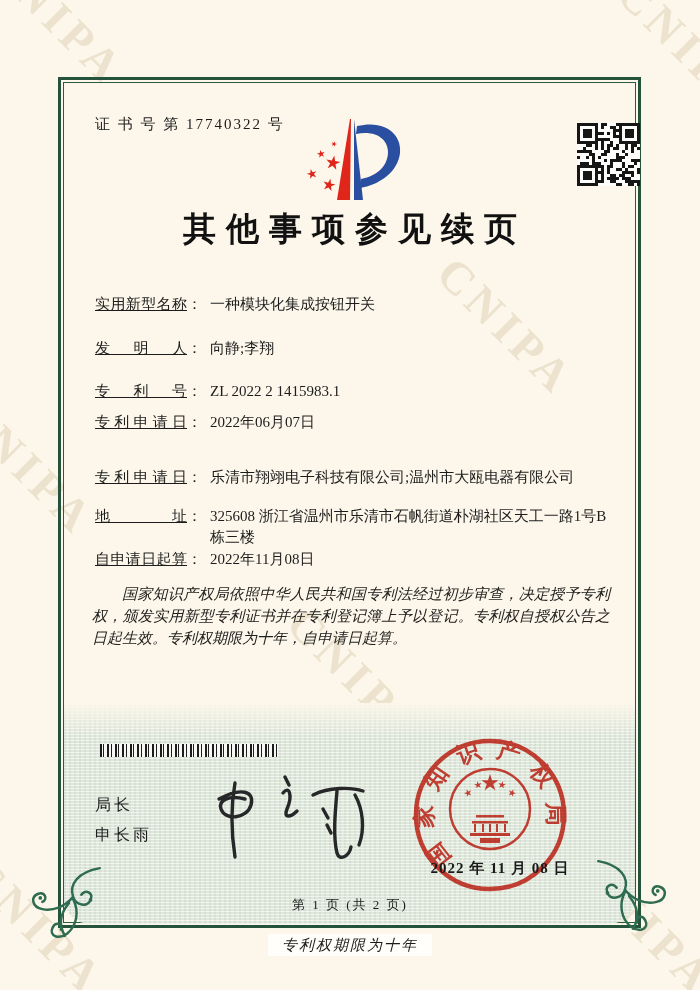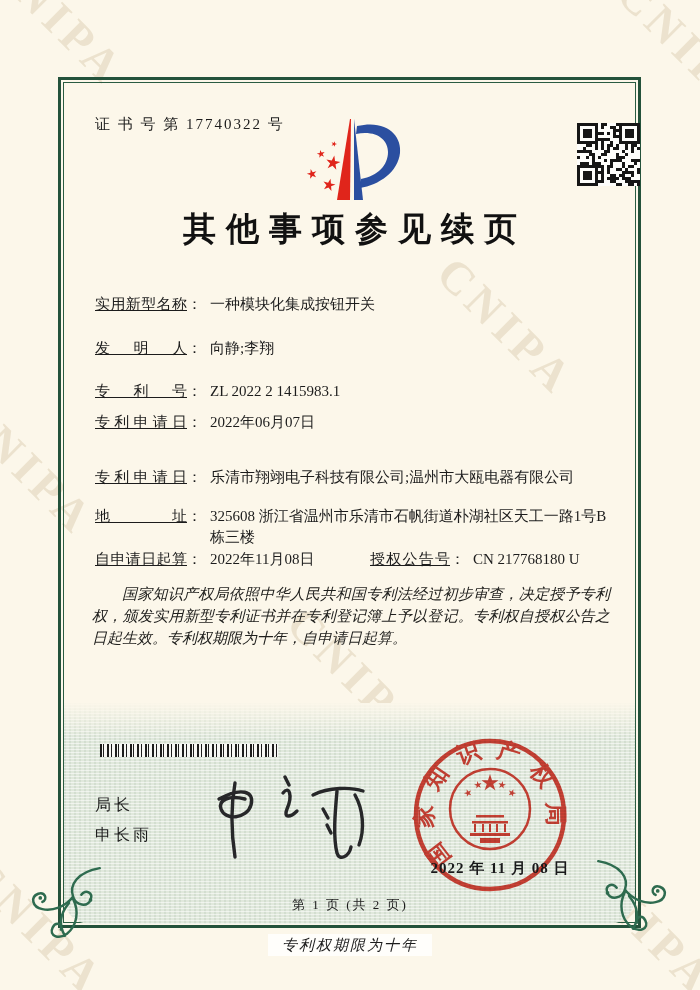--- a/index.html
+++ b/index.html
@@ -389,23 +389,20 @@
   <span class="lbl">专利申请日</span><span class="colon">：</span><span class="val">2022年06月07日</span>
 </div>
 <div class="row" style="top:467px">
   <span class="lbl">专利申请日</span><span class="colon">：</span><span class="val">乐清市翔翊电子科技有限公司;温州市大瓯电器有限公司</span>
 </div>
 <div class="row" style="top:506px">
   <span class="lbl">地址</span><span class="colon">：</span><span class="val" style="max-width:397px">325608 浙江省温州市乐清市石帆街道朴湖社区天工一路1号B栋三楼</span>
 </div>
 <div class="row" style="top:549px">
   <span class="lbl">自申请日起算</span><span class="colon">：</span><span class="val">2022年11月08日</span>
-  <span class="pair2">
-    <span class="lbl">授权公告号</span><span class="colon">：</span><span class="val">CN 217768180 U</span>
-  </span>
 </div>
 
 <div class="body-text">
   <p>国家知识产权局依照中华人民共和国专利法经过初步审查，决定授予专利权，颁发实用新型专利证书并在专利登记簿上予以登记。专利权自授权公告之日起生效。专利权期限为十年，自申请日起算。</p>
 </div>
 
 <div class="barcode"></div>
 <div class="dir-title">局长</div>
 <div class="dir-name">申长雨</div>
 

